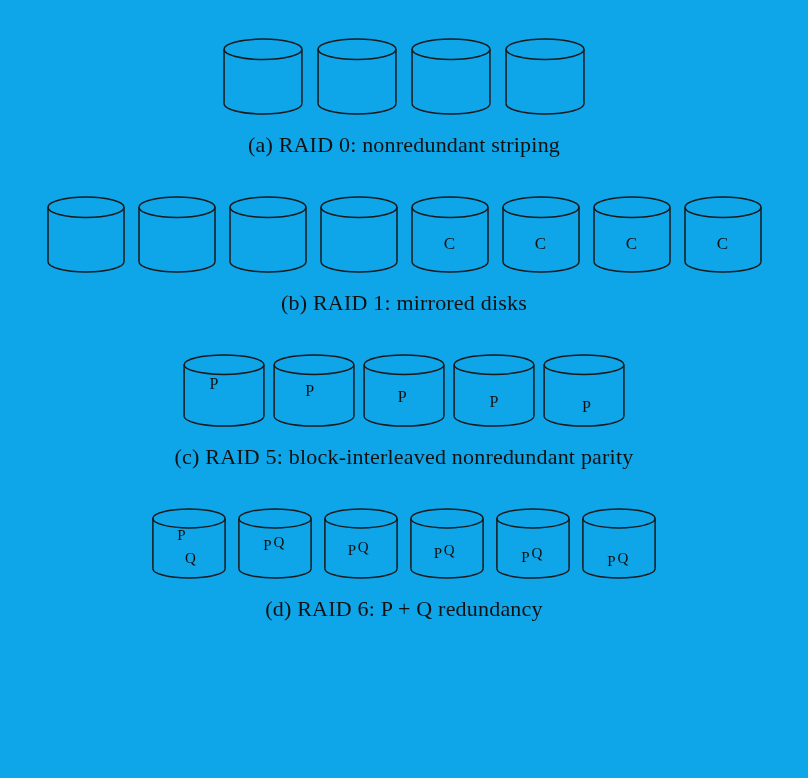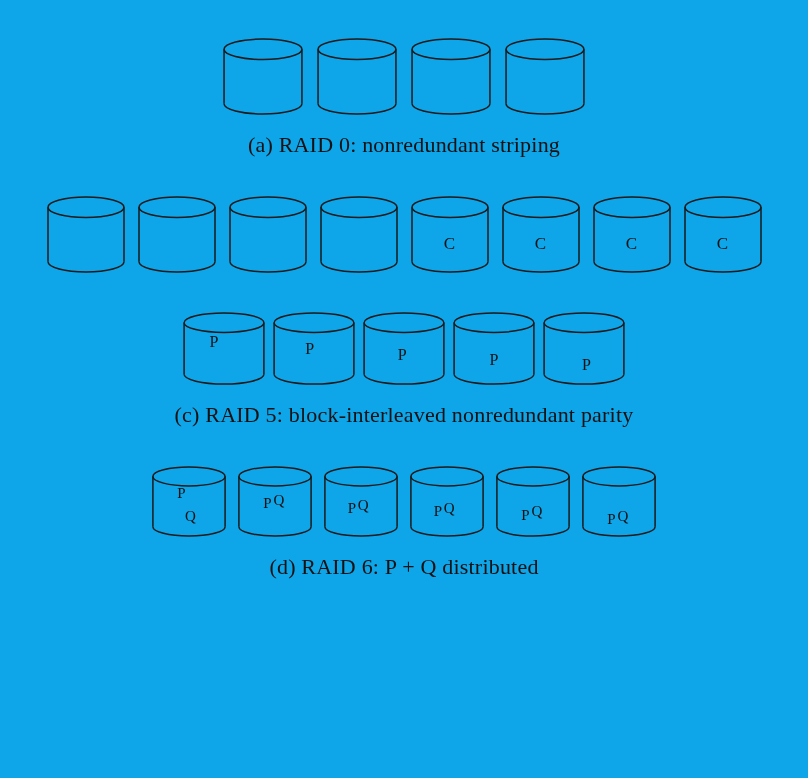--- a/index.html
+++ b/index.html
@@ -167,20 +167,21 @@
         <div class="disk" style="width: 80px; height: 78px;">
           <svg viewBox="0 0 80 76" preserveAspectRatio="none" style="color: rgb(26, 26, 26);">
             <ellipse cx="40" cy="11" rx="38" ry="10" fill="none" stroke="currentColor" stroke-width="1.5" vector-effect="non-scaling-stroke"></ellipse>
             <line x1="2" y1="11" x2="2" y2="64" stroke="currentColor" stroke-width="1.5" vector-effect="non-scaling-stroke"></line>
             <line x1="78" y1="11" x2="78" y2="64" stroke="currentColor" stroke-width="1.5" vector-effect="non-scaling-stroke"></line>
             <path d="M 2 64 A 38 10 0 0 0 78 64" fill="none" stroke="currentColor" stroke-width="1.5" vector-effect="non-scaling-stroke"></path>
           </svg>
           <span class="disk-label" style="left: 50%; top: 60%; font-size: 17px;">C</span>
         </div>
       </div>
+      <div class="caption">(b) RAID 1: mirrored disks</div>
     </div>
     <div class="fig-row">
       <div class="disk-row" style="gap: 6px;">
         <div class="disk" style="width: 84px; height: 74px;">
           <svg viewBox="0 0 80 76" preserveAspectRatio="none" style="color: rgb(26, 26, 26);">
             <ellipse cx="40" cy="11" rx="38" ry="10" fill="none" stroke="currentColor" stroke-width="1.5" vector-effect="non-scaling-stroke"></ellipse>
             <line x1="2" y1="11" x2="2" y2="64" stroke="currentColor" stroke-width="1.5" vector-effect="non-scaling-stroke"></line>
             <line x1="78" y1="11" x2="78" y2="64" stroke="currentColor" stroke-width="1.5" vector-effect="non-scaling-stroke"></line>
             <path d="M 2 64 A 38 10 0 0 0 78 64" fill="none" stroke="currentColor" stroke-width="1.5" vector-effect="non-scaling-stroke"></path>
           </svg>
@@ -281,15 +282,15 @@
           <svg viewBox="0 0 80 76" preserveAspectRatio="none" style="color: rgb(26, 26, 26);">
             <ellipse cx="40" cy="11" rx="38" ry="10" fill="none" stroke="currentColor" stroke-width="1.5" vector-effect="non-scaling-stroke"></ellipse>
             <line x1="2" y1="11" x2="2" y2="64" stroke="currentColor" stroke-width="1.5" vector-effect="non-scaling-stroke"></line>
             <line x1="78" y1="11" x2="78" y2="64" stroke="currentColor" stroke-width="1.5" vector-effect="non-scaling-stroke"></line>
             <path d="M 2 64 A 38 10 0 0 0 78 64" fill="none" stroke="currentColor" stroke-width="1.5" vector-effect="non-scaling-stroke"></path>
           </svg>
           <span class="disk-label" style="left: 40%; top: 74%; font-size: 15px;">P</span>
           <span class="disk-label" style="left: 55%; top: 70%; font-size: 15px;">Q</span>
         </div>
       </div>
-      <div class="caption">(d) RAID 6: P + Q distributed</div>
+      <div class="caption">(d) RAID 6: P + Q redundancy</div>
     </div>
   </div>
 
 </body></html>

